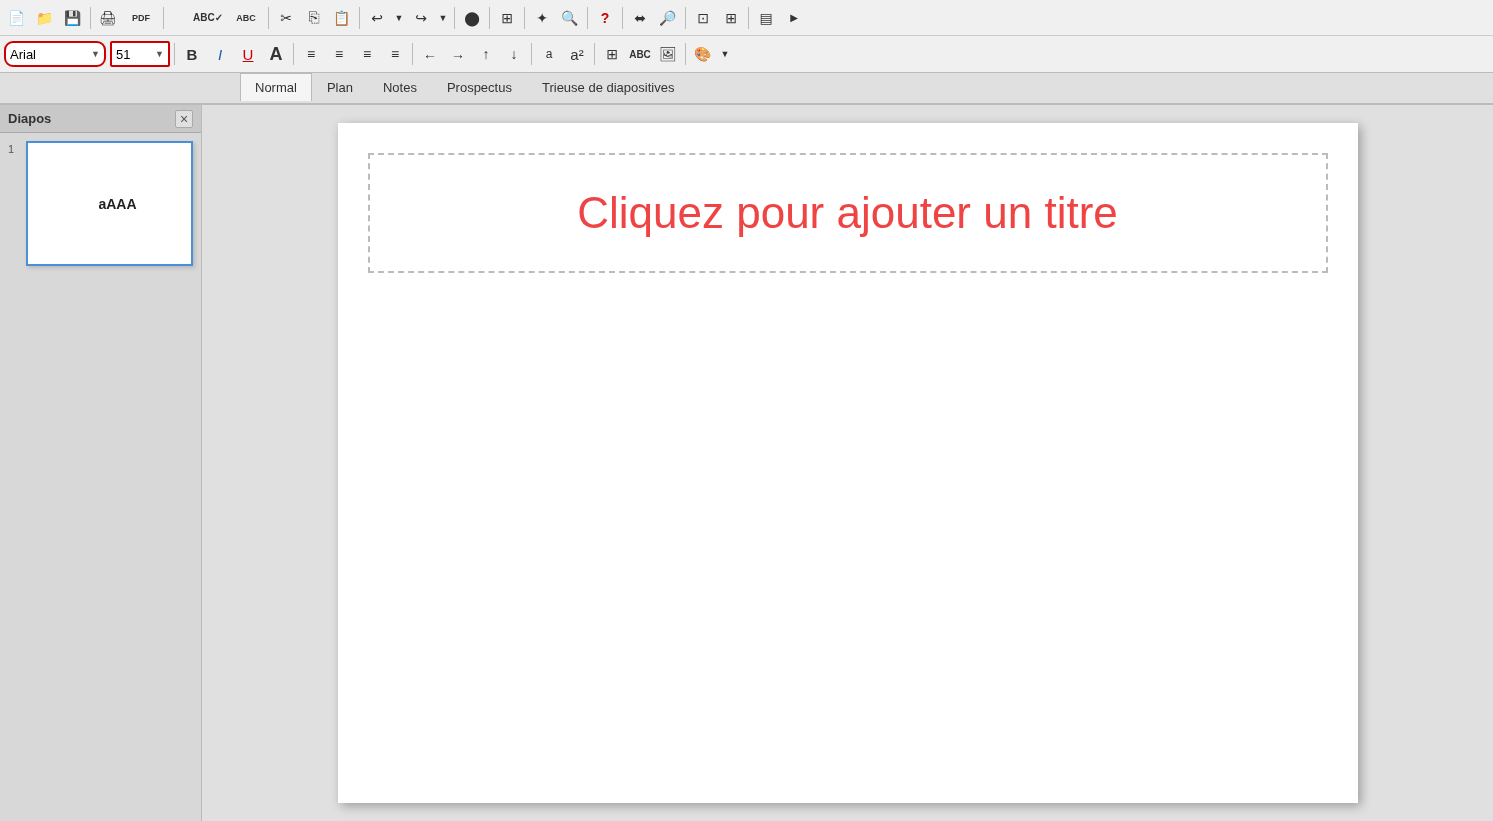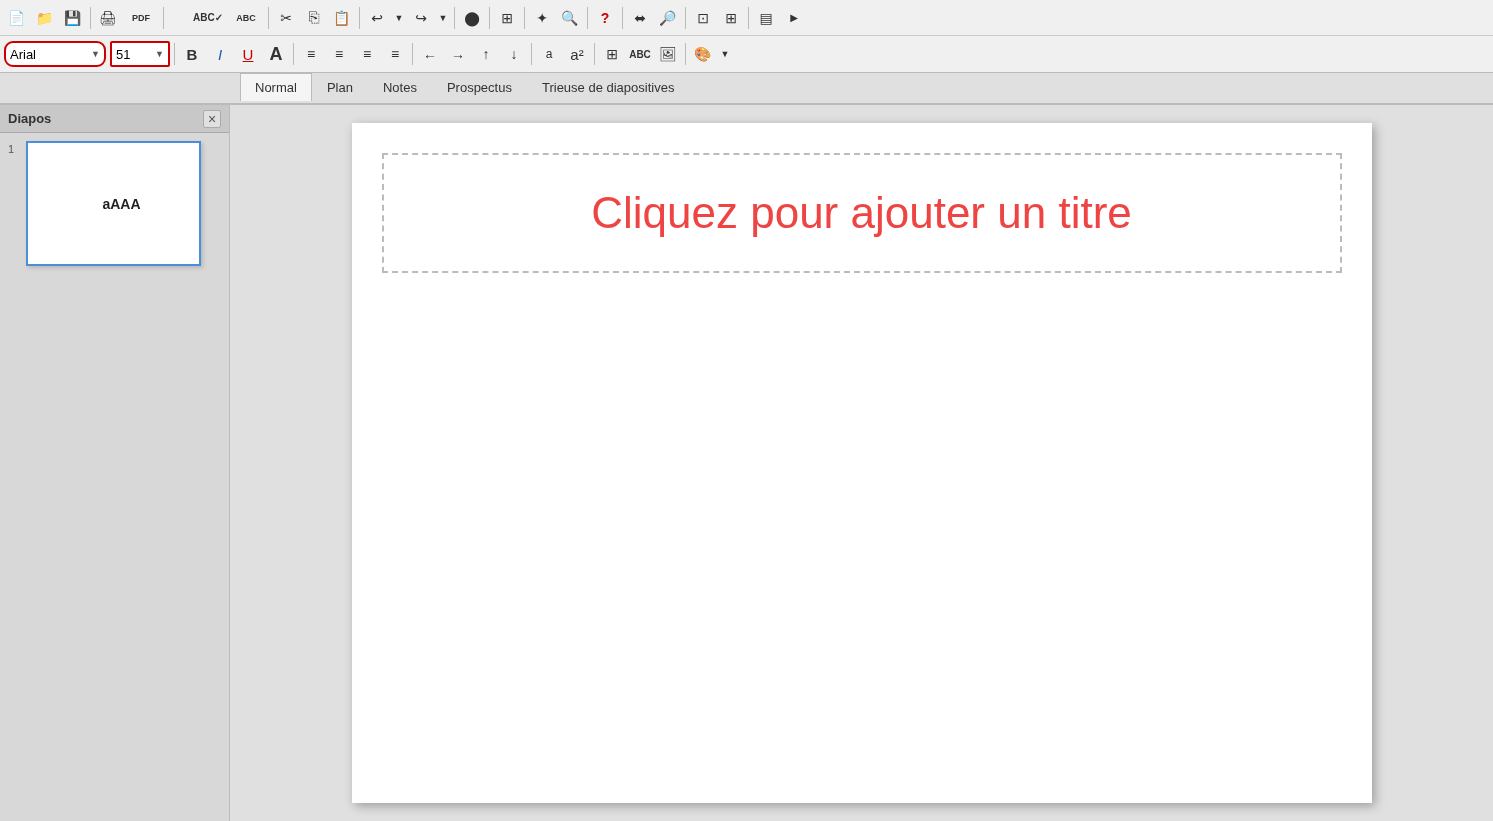--- a/index.html
+++ b/index.html
@@ -113,21 +113,21 @@
 
     
     .main-area {
       display: flex;
       flex: 1;
       overflow: hidden;
     }
 
     
     .sidebar {
-      width: 230px;
+      width: 202px;
       background: #d8d8d8;
       border-right: 1px solid #bbb;
       display: flex;
       flex-direction: column;
       flex-shrink: 0;
       position: relative;
     }
     .sidebar-header {
       display: flex;
       align-items: center;

